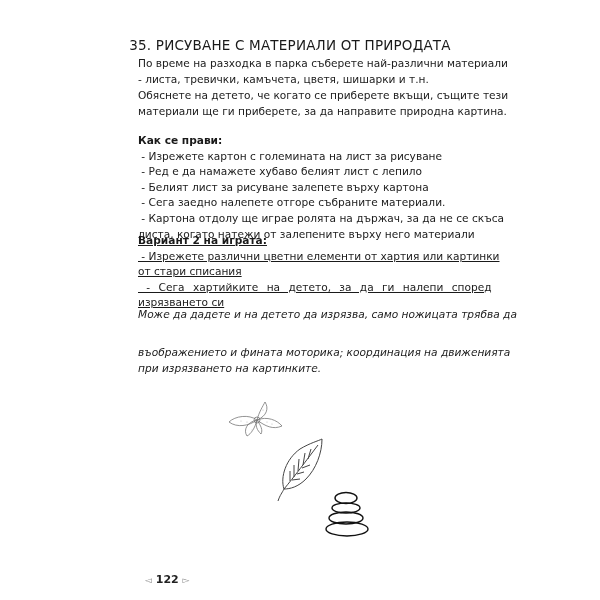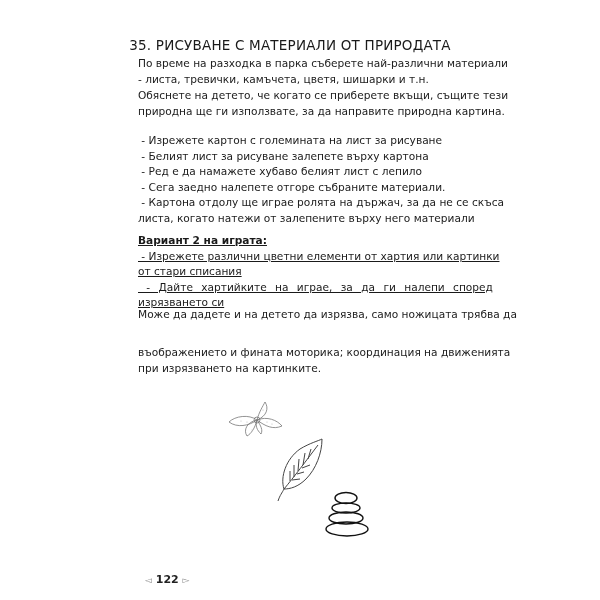--- a/index.html
+++ b/index.html
@@ -3,21 +3,21 @@
   <meta charset="utf-8">
   <style>
     html, body { margin: 0; padding: 0; background: #ffffff; }
     body { width: 600px; height: 600px; position: relative; overflow: hidden;
            font-family: "DejaVu Sans", sans-serif; color: #1a1a1a; }
     .page { position: absolute; left: 0; top: 0; width: 600px; height: 600px; }
     .title { position: absolute; left: 120px; width: 340px; top: 37px; text-align: center;
              font-weight: normal; font-size: 13.5px; letter-spacing: 0.2px; }
     .para { position: absolute; left: 138px; width: 326px; font-size: 10.6px; line-height: 15.6px; }
     .bold { font-weight: bold; }
-    .italic { }
+    .italic { font-style: italic; }
     .line { display: block; white-space: nowrap; }
     .p1 { top: 56px; }
     .p2 { top: 88px; }
     .p3 { top: 133px; }
     .p4 { top: 233px; text-decoration: underline; }
     .p5 { top: 307px; }
     .p6 { top: 345px; }
     .illus { position: absolute; }
     .footer { position: absolute; left: 145px; top: 573px; font-size: 11px; font-weight: bold; color: #222; }
     .footer .arrow { color: #888; font-weight: normal; font-size: 9px; }
@@ -29,37 +29,38 @@
 
   <div class="title">35. РИСУВАНЕ С МАТЕРИАЛИ ОТ ПРИРОДАТА</div>
 
   <div class="para p1">
     <span class="line">По време на разходка в парка съберете най-различни материали</span>
     <span class="line">- листа, тревички, камъчета, цветя, шишарки и т.н.</span>
   </div>
 
   <div class="para p2">
     <span class="line">Обяснете на детето, че когато се приберете вкъщи, същите тези</span>
-    <span class="line">природна ще ги използвате, за да направите природна картина.</span>
+    <span class="line">материали ще ги приберете, за да направите природна картина.</span>
   </div>
 
   <div class="para p3">
+    <span class="line bold">Как се прави:</span>
     <span class="line" style="white-space:pre"> - Изрежете картон с големината на лист за рисуване</span>
+    <span class="line" style="white-space:pre"> - Ред е да намажете хубаво белият лист с лепило</span>
     <span class="line" style="white-space:pre"> - Белият лист за рисуване залепете върху картона</span>
-    <span class="line" style="white-space:pre"> - Ред е да намажете хубаво белият лист с лепило</span>
     <span class="line" style="white-space:pre"> - Сега заедно налепете отгоре събраните материали.</span>
     <span class="line" style="white-space:pre"> - Картона отдолу ще играе ролята на държач, за да не се скъса</span>
     <span class="line">листа, когато натежи от залепените върху него материали</span>
   </div>
 
   <div class="para p4">
     <span class="line bold">Вариант 2 на играта:</span>
     <span class="line" style="white-space:pre"> - Изрежете различни цветни елементи от хартия или картинки</span>
     <span class="line">от стари списания</span>
-    <span class="line" style="white-space:pre; word-spacing:5px"> - Дайте хартийките на играе, за да ги налепи според</span>
+    <span class="line" style="white-space:pre; word-spacing:5px"> - Сега хартийките на детето, за да ги налепи според</span>
     <span class="line">изрязването си</span>
   </div>
 
   <div class="para p5 italic">
     <span class="line">Може да дадете и на детето да изрязва, само ножицата трябва да</span>
   </div>
 
   <div class="para p6 italic">
     <span class="line">въображението и фината моторика; координация на движенията</span>
     <span class="line">при изрязването на картинките.</span>

